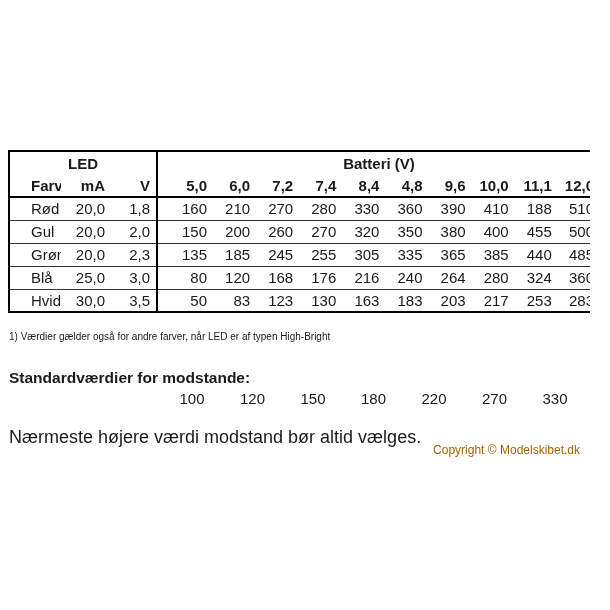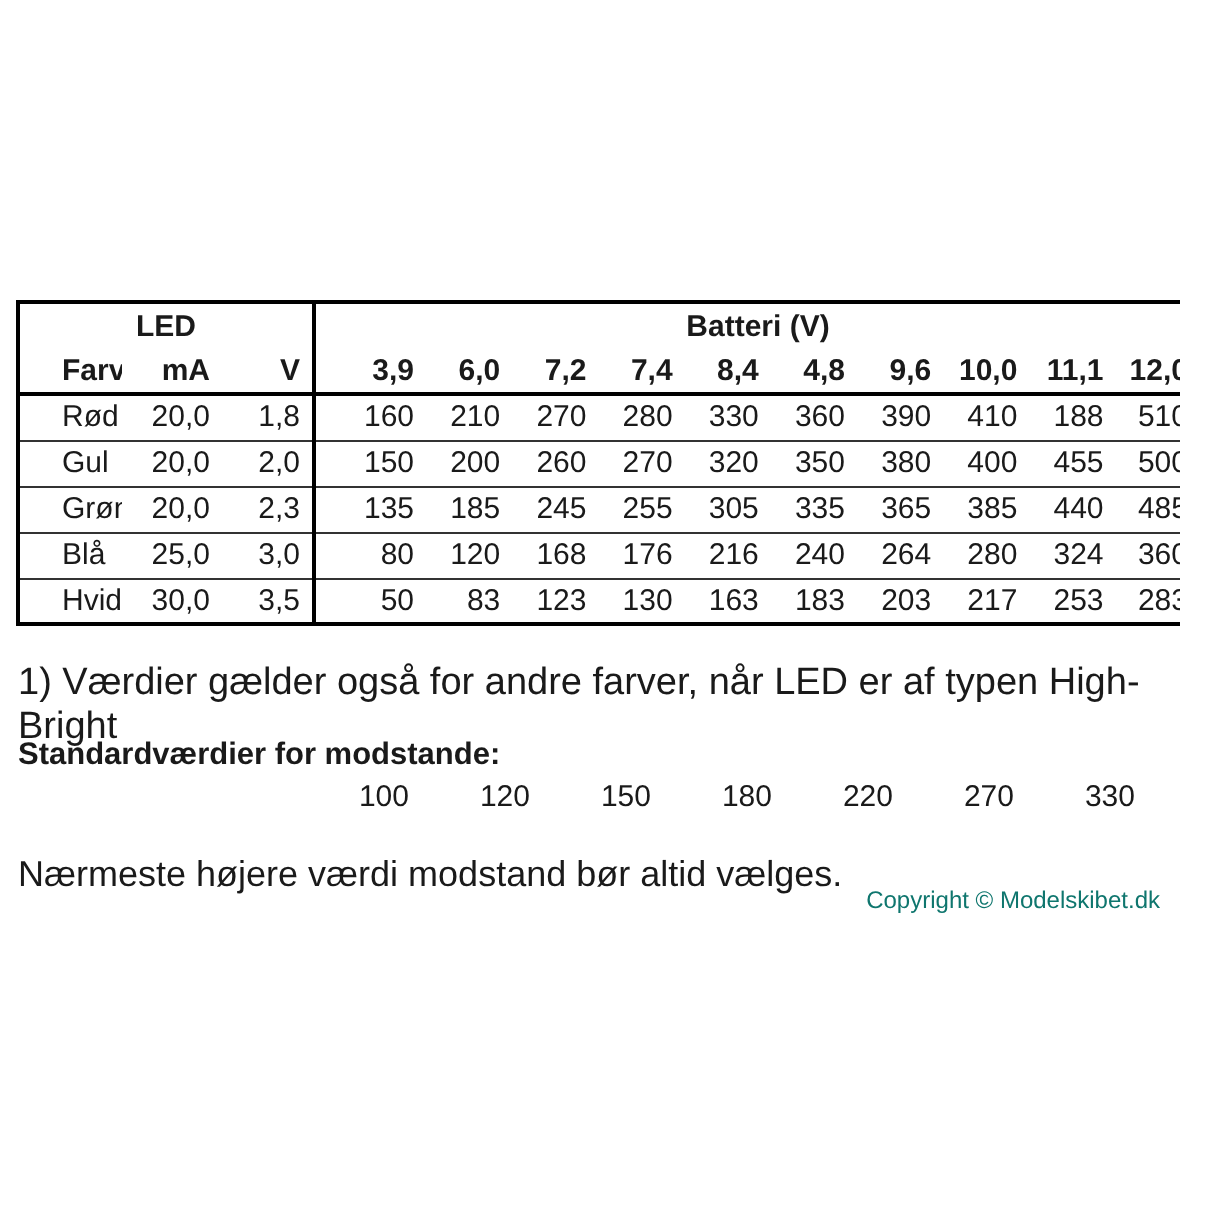--- a/index.html
+++ b/index.html
@@ -51,21 +51,21 @@
     font-size: 9px;
     vertical-align: super;
     line-height: 0;
     margin-left: 3px;
   }
 
   
   .footnote {
     position: absolute;
     left: 9px; top: 331px;
-    font-size: 19px;
+    font-size: 10px;
     margin: 0;
   }
   .standard-label {
     position: absolute;
     left: 9px; top: 369px;
     font-size: 15.5px;
     font-weight: bold;
     margin: 0;
   }
   .standard-values {
@@ -84,21 +84,21 @@
     position: absolute;
     left: 9px; top: 427px;
     font-size: 18px;
     margin: 0;
   }
   .copyright {
     position: absolute;
     right: 10px; top: 443px;
     font-size: 12px;
     margin: 0;
-    color: #0f766e;
+    color: #a16207;
   }
 </style>
 </head>
 <body>
 
 <div class="canvas">
 
   <table class="led-table">
     <colgroup>
       <col style="width:52px">
@@ -119,21 +119,21 @@
     <thead>
       <tr class="group-row">
         <th colspan="3" class="group-th">LED</th>
         <th colspan="10" class="group-th divider">Batteri (V)</th>
       </tr>
       <tr class="col-row" id="col-header-row">
         <th class="farve">Farve</th>
         <th class="num">mA</th>
         <th class="num">V</th>
 
-      <th class="num divider">3,9</th>
+      <th class="num divider">5,0</th>
           <th class="num">6,0</th>
           <th class="num">7,2</th>
           <th class="num">7,4</th>
           <th class="num">8,4</th>
           <th class="num">4,8</th>
           <th class="num">9,6</th>
           <th class="num">10,0</th>
           <th class="num">11,1</th>
           <th class="num">12,0</th>
         </tr>

